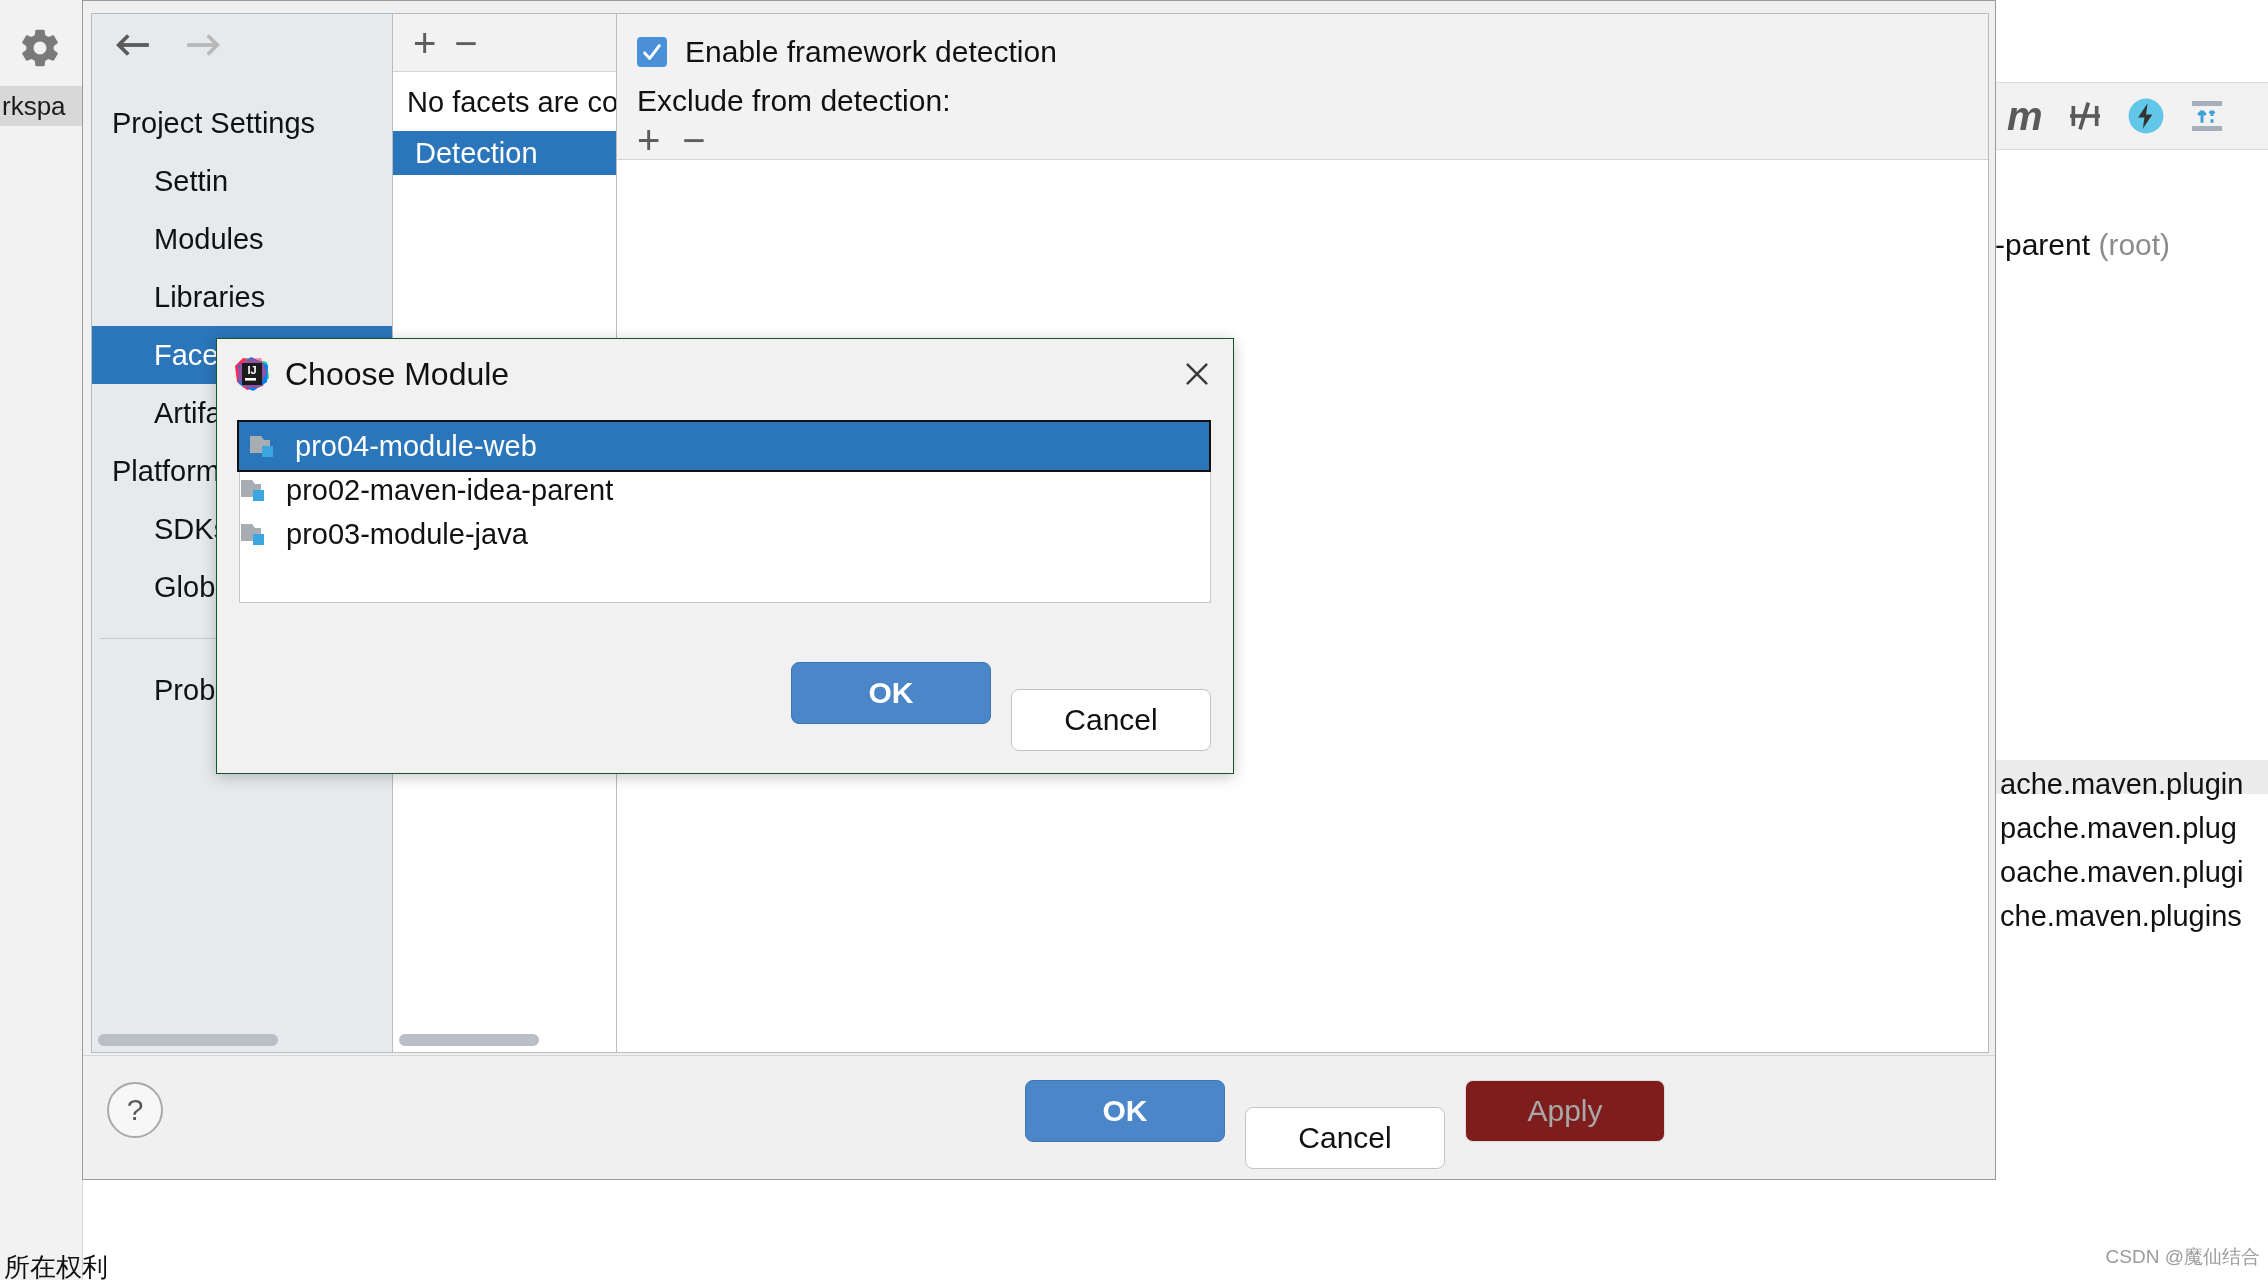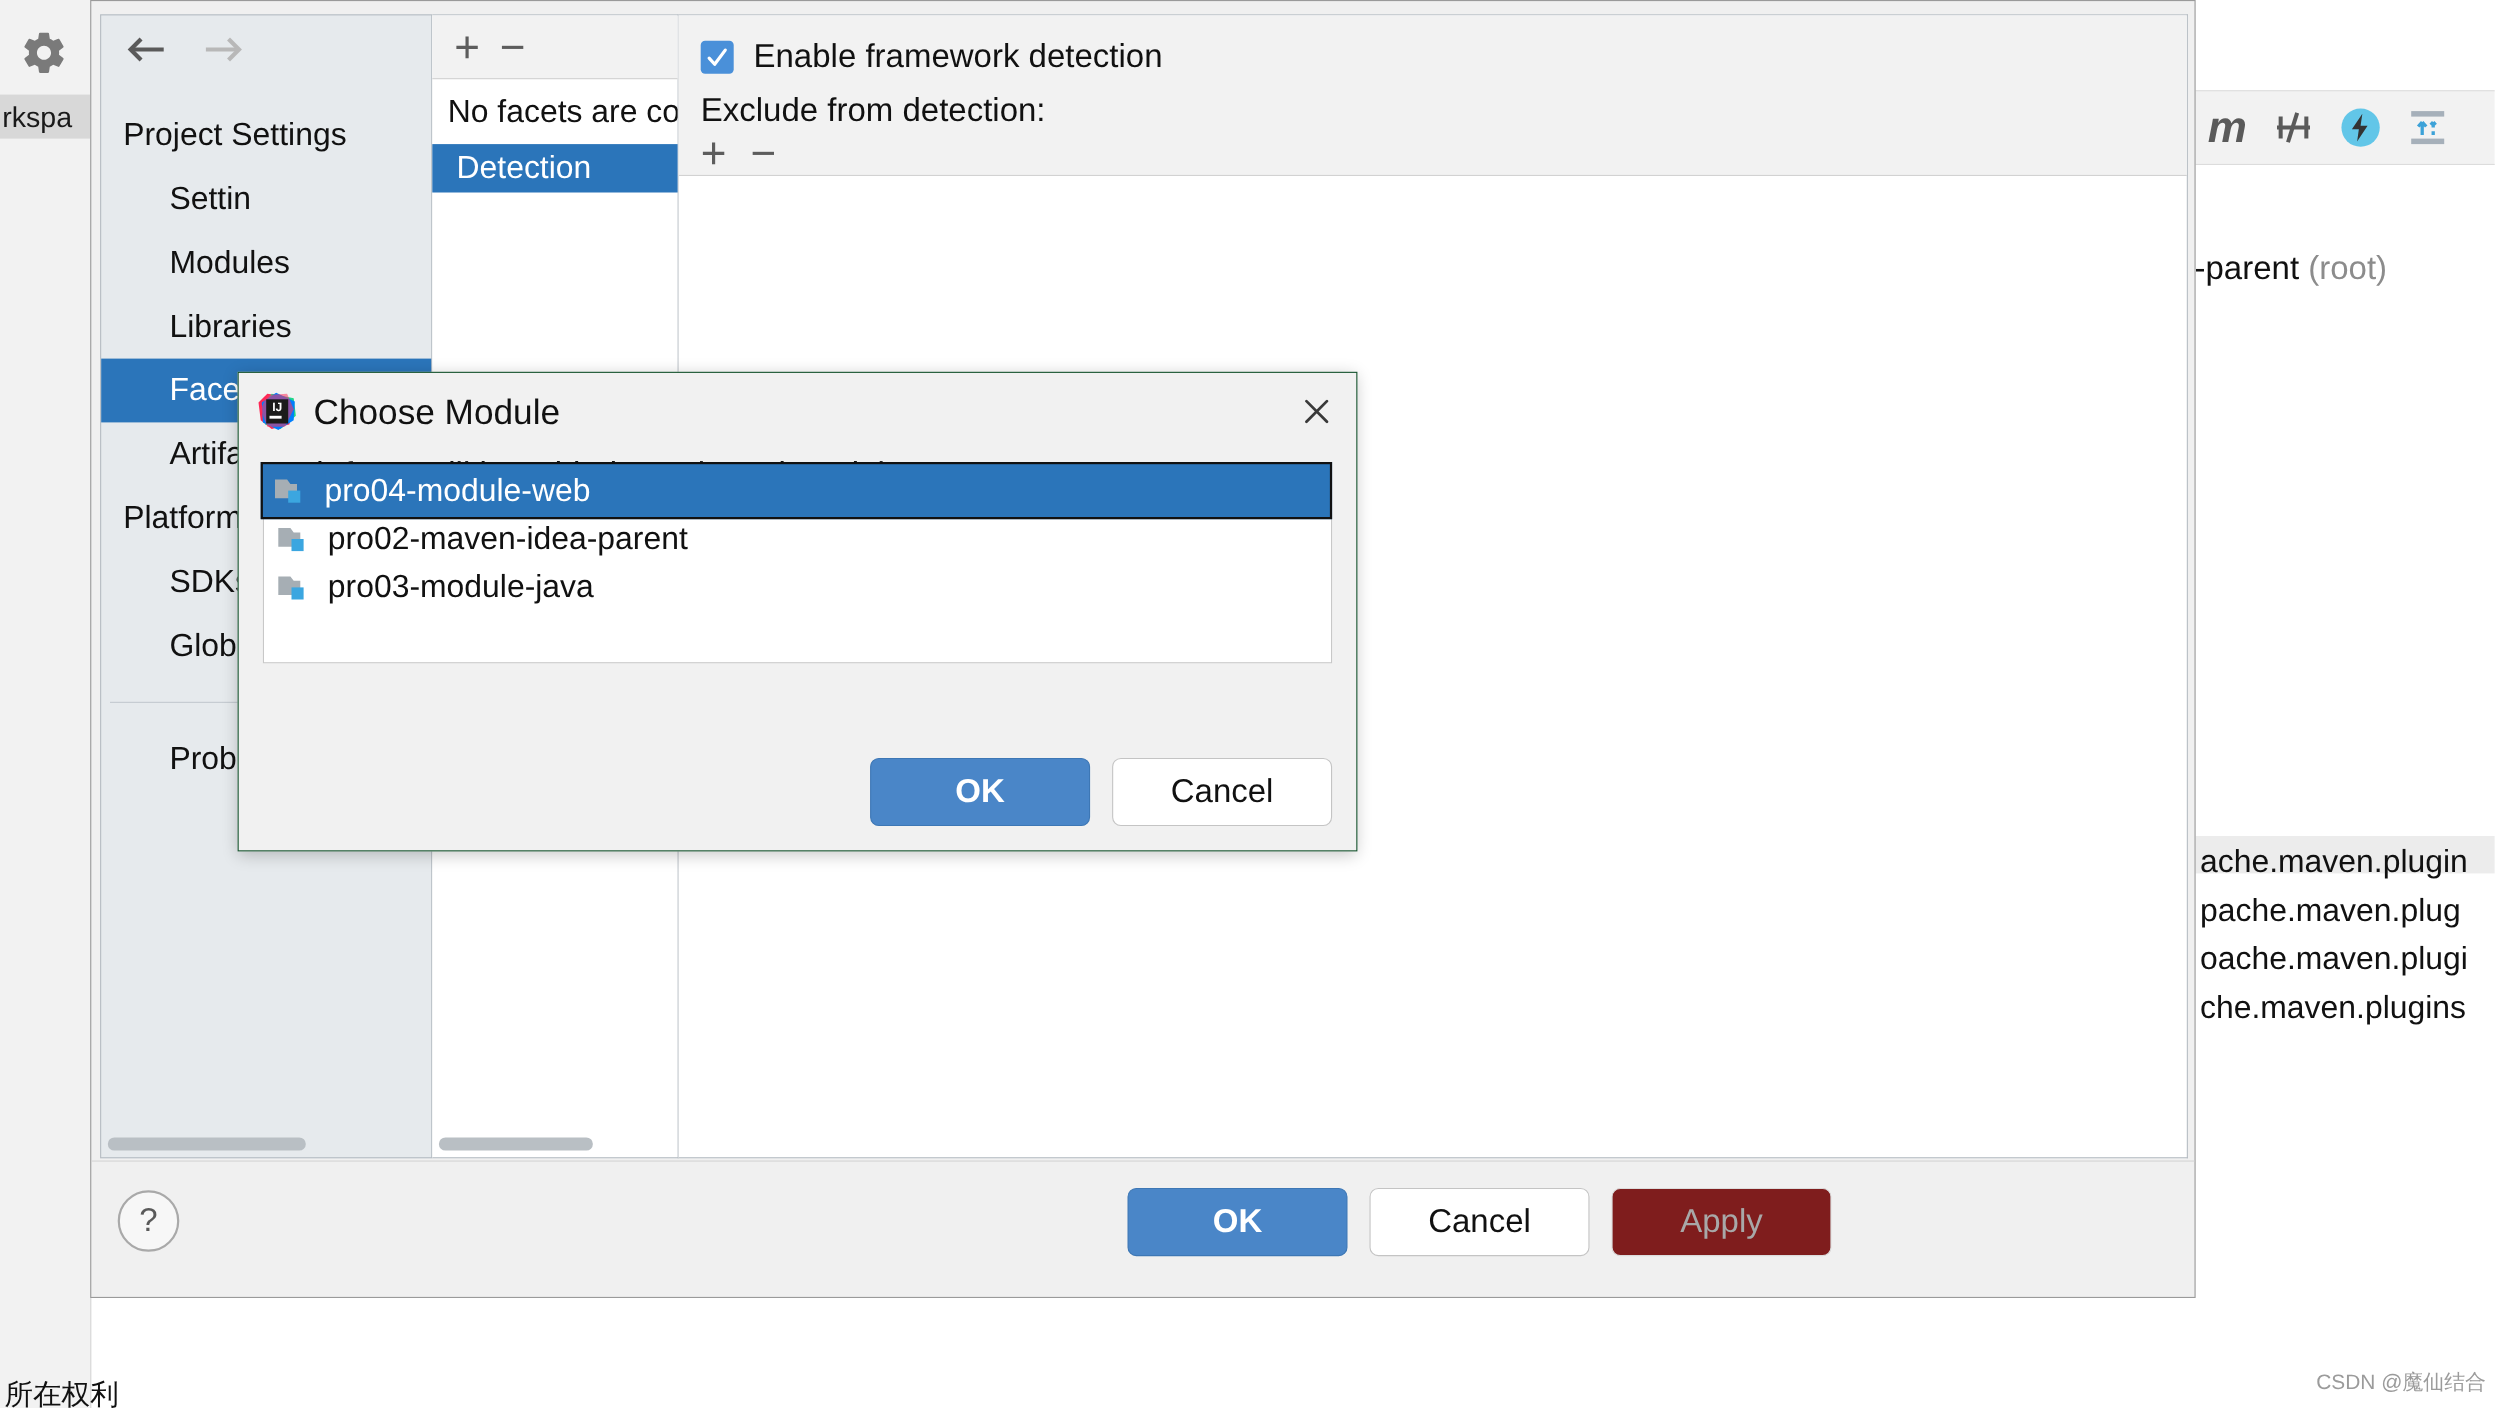--- a/index.html
+++ b/index.html
@@ -319,20 +319,21 @@
   .btn-primary {
     background: #4a86c8;
     border: 1px solid #3d77b5;
     color: #ffffff;
     font-weight: bold;
   }
   .btn-default {
     background: #ffffff;
     border: 1px solid #c4c4c4;
     color: #111;
+    margin-top: 27px;
   }
   .btn-disabled {
     background: #7f1d1d;
     border: 1px solid #dcdcdc;
     color: #a8a8a8;
   }
 
   
   .cm-dialog {
     position: absolute;
@@ -376,21 +377,20 @@
     margin: 18px 22px 0 22px;
     background: #ffffff;
     border: 1px solid #c8c8c8;
     height: 136px;
     box-sizing: border-box;
   }
   .cm-item {
     height: 44px;
     display: flex;
     align-items: center;
-    padding-left: 12px;
     font-size: 29px;
     color: #111;
     box-sizing: border-box;
   }
   .cm-item-selected-wrap {
     position: absolute;
     left: 237px;
     top: 420px;
     width: 974px;
     height: 52px;

